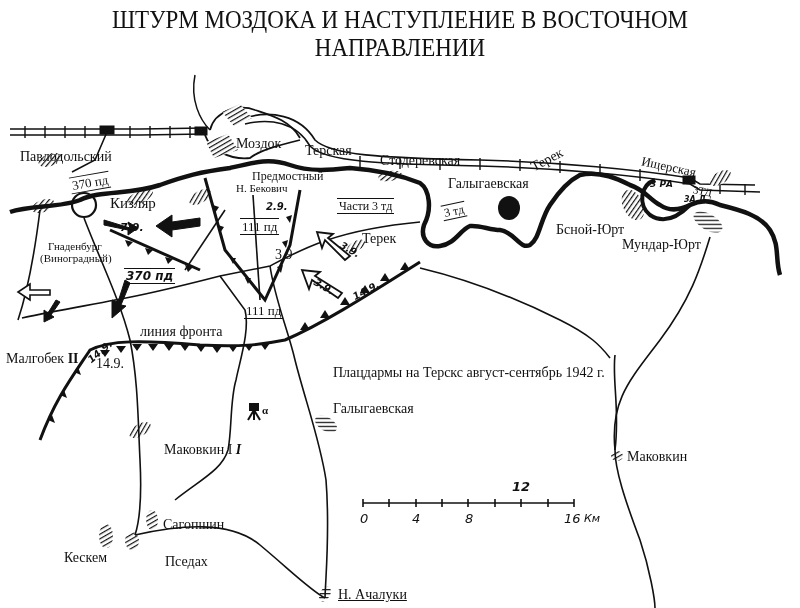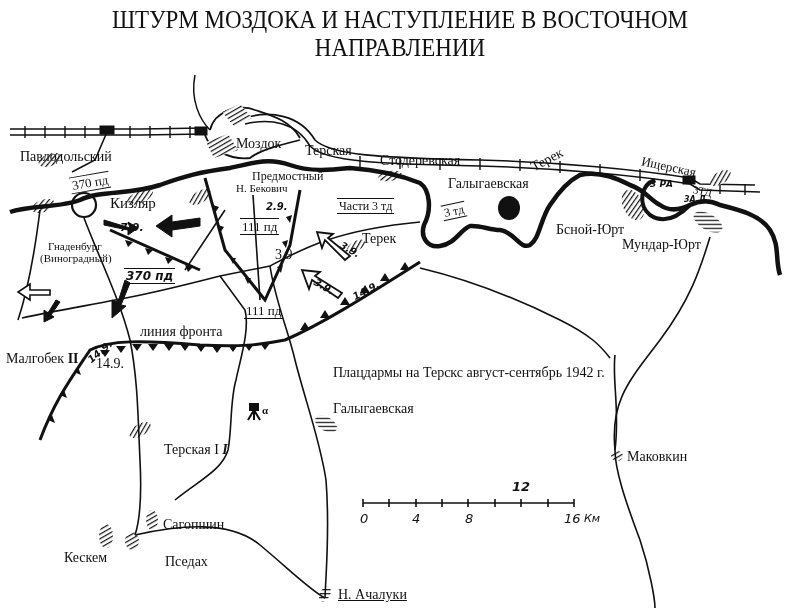--- a/index.html
+++ b/index.html
@@ -166,21 +166,21 @@
 <div class="lbl" style="left:530px;top:153px;transform:rotate(-28deg);">Терек</div>
 <div class="lbl" style="left:110px;top:196px;font-size:15px;">Кизляр</div>
 <div class="lbl sm" style="left:236px;top:183px;">Н. Бекович</div>
 <div class="lbl sm" style="left:252px;top:170px;font-size:12px;">Предмостный</div>
 <div class="lbl sm" style="left:48px;top:241px;">Гнаденбург</div>
 <div class="lbl sm" style="left:40px;top:253px;text-align:right;">(Виноградный)</div>
 <div class="lbl" style="left:362px;top:232px;">Терек</div>
 <div class="lbl" style="left:556px;top:223px;">Бсной-Юрт</div>
 <div class="lbl" style="left:622px;top:238px;">Мундар-Юрт</div>
 <div class="lbl" style="left:6px;top:332px;margin-top:20px;"><span>Малгобек</span> <b>II</b></div>
-<div class="lbl" style="left:164px;top:443px;"><span>Терская I</span> <i><b>I</b></i></div>
+<div class="lbl" style="left:164px;top:443px;"><span>Маковкин I</span> <i><b>I</b></i></div>
 <div class="lbl sm" style="left:262px;top:405px;font-weight:bold;">α</div>
 <div class="lbl" style="left:333px;top:402px;">Галыгаевская</div>
 <div class="lbl" style="left:627px;top:450px;">Маковкин</div>
 <div class="lbl" style="left:163px;top:518px;">Сагопшин</div>
 <div class="lbl" style="left:64px;top:551px;">Кескем</div>
 <div class="lbl" style="left:128px;top:555px;margin-left:37px;">Пседах</div>
 <div class="lbl" style="left:338px;top:588px;text-decoration:underline;">Н. Ачалуки</div>
 
 <div class="lbl" style="left:140px;top:325px;">линия фронта</div>
 <div class="lbl" style="left:333px;top:366px;">Плацдармы на Терскс август-сентябрь 1942 г.</div>

